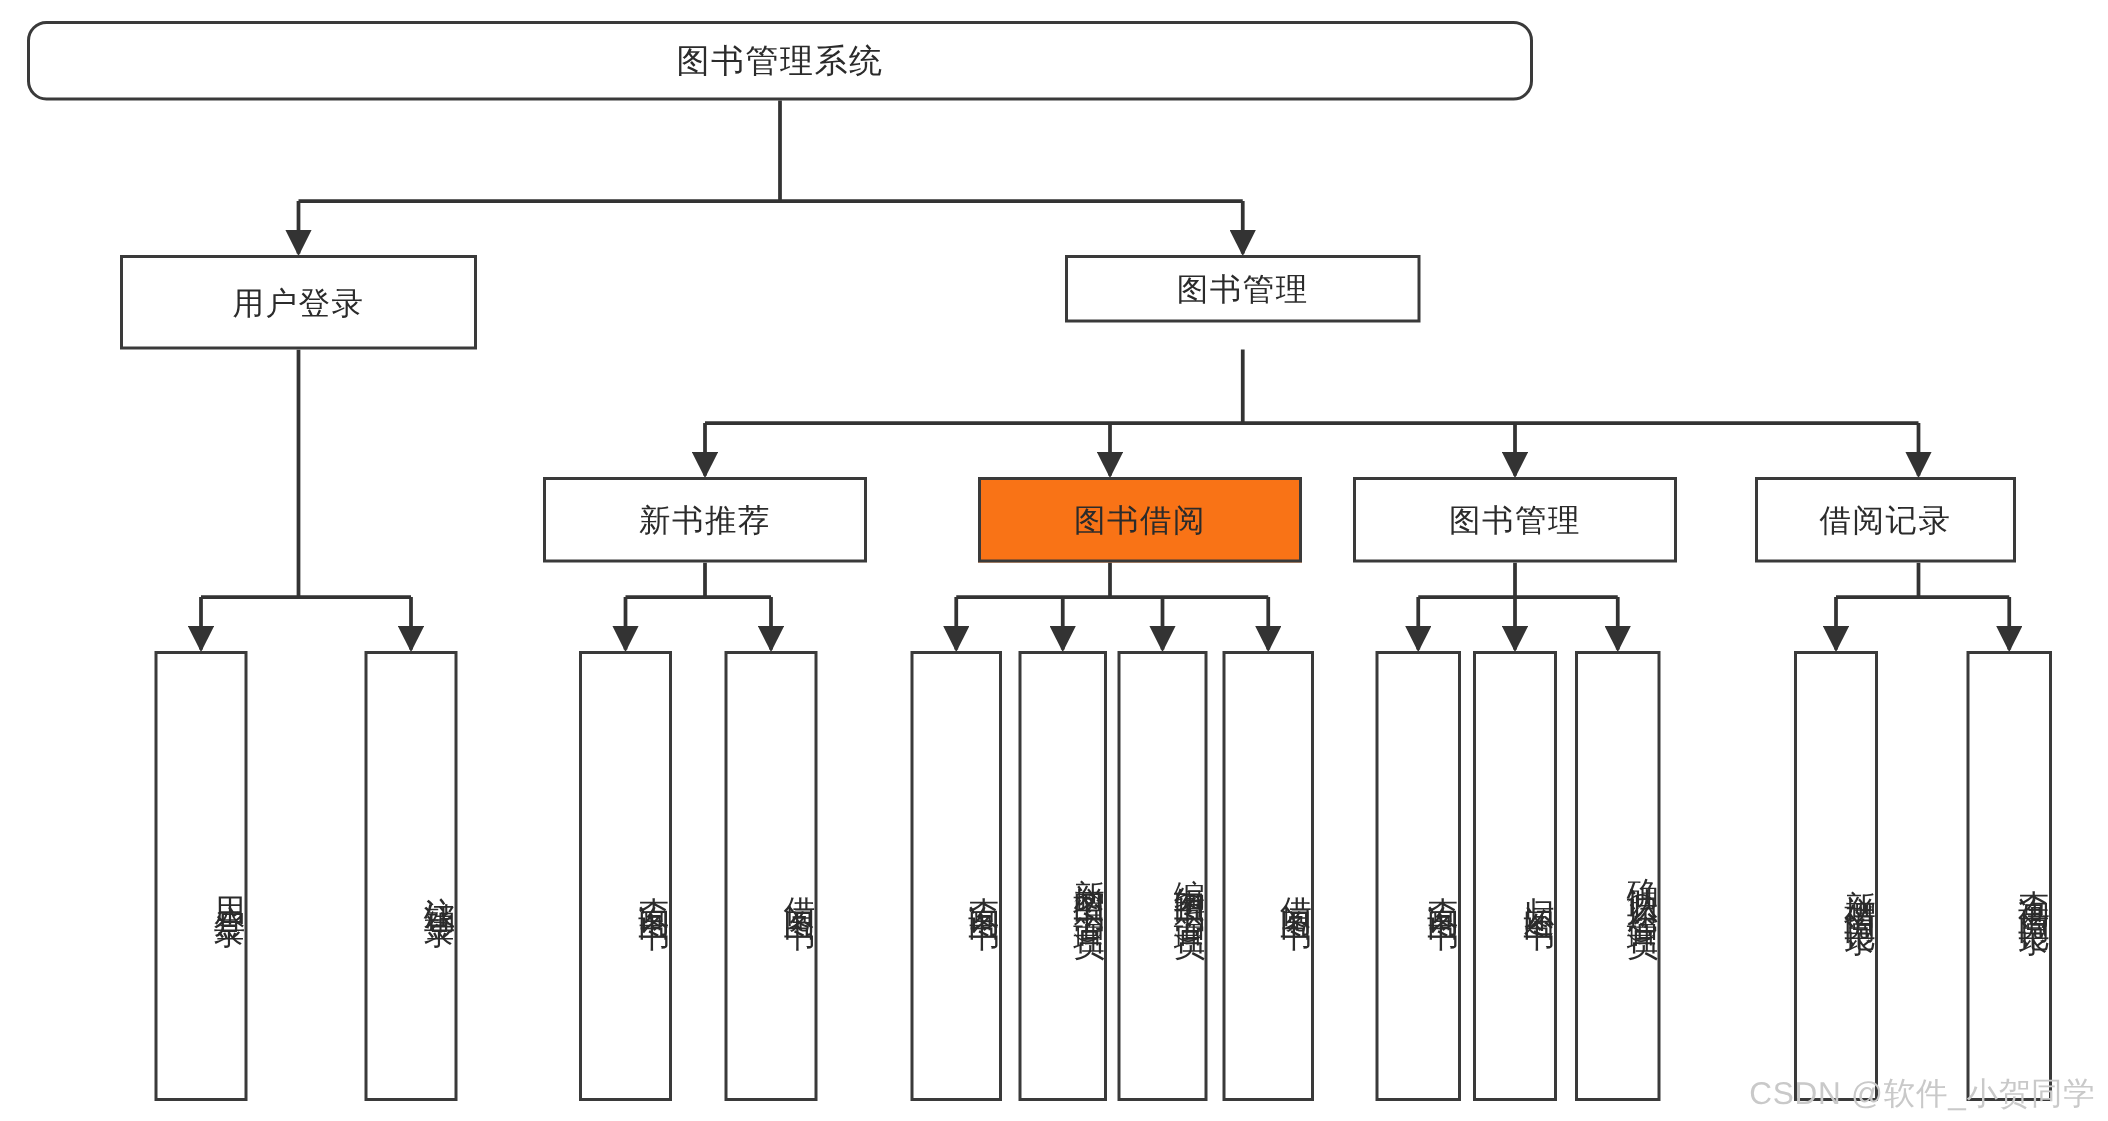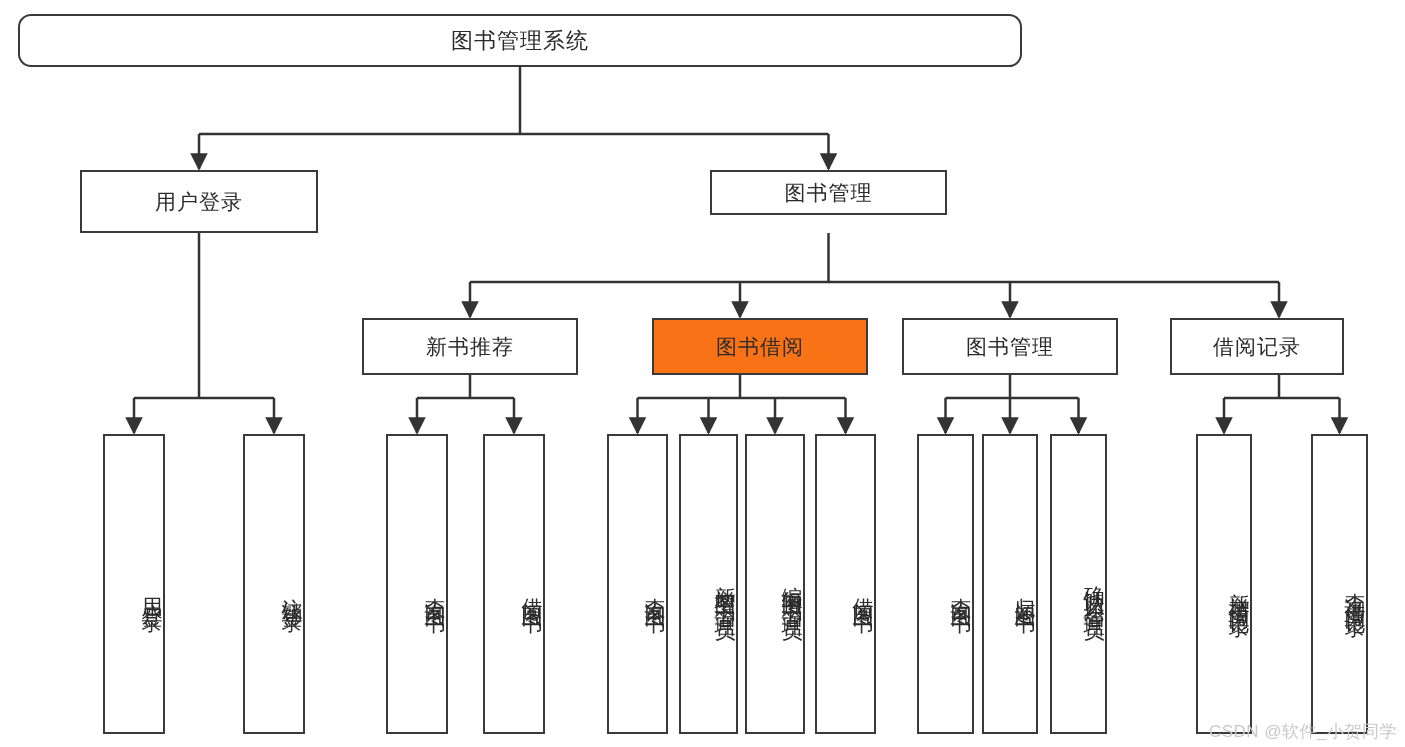--- a/index.html
+++ b/index.html
@@ -8,21 +8,21 @@
   #stage{position:relative;width:1405px;height:747px;background:#fff;}
   svg#wires{position:absolute;left:0;top:0;width:1405px;height:747px;}
   .node{position:absolute;box-sizing:border-box;background:#ffffff;
         border:2px solid #3a3a3a;display:flex;align-items:center;
         justify-content:center;color:#2b2b2b;}
   .node.h{font-size:21px;letter-spacing:1px;}
   .node.v{writing-mode:vertical-rl;text-orientation:upright;
           font-size:21px;letter-spacing:5px;padding-top:14px;
           align-items:flex-start;justify-content:center;line-height:1.0;}
   .node.root{font-size:22px;}
-  #watermark{position:absolute;right:8px;bottom:4px;font-size:17px;
+  #watermark{position:absolute;right:8px;bottom:4px;font-size:21px;
              color:#c9c9c9;white-space:nowrap;letter-spacing:0.5px;}
 </style>
 </head>
 <body>
 
 <div id="stage">
   <svg id="wires" viewBox="0 0 1405 747" xmlns="http://www.w3.org/2000/svg">
     <defs>
       <marker id="arrow" viewBox="0 0 10 10" refX="9" refY="5" markerWidth="7" markerHeight="7" orient="auto-start-reverse">
         <path d="M 0 0 L 10 5 L 0 10 z" fill="#333333"></path>

